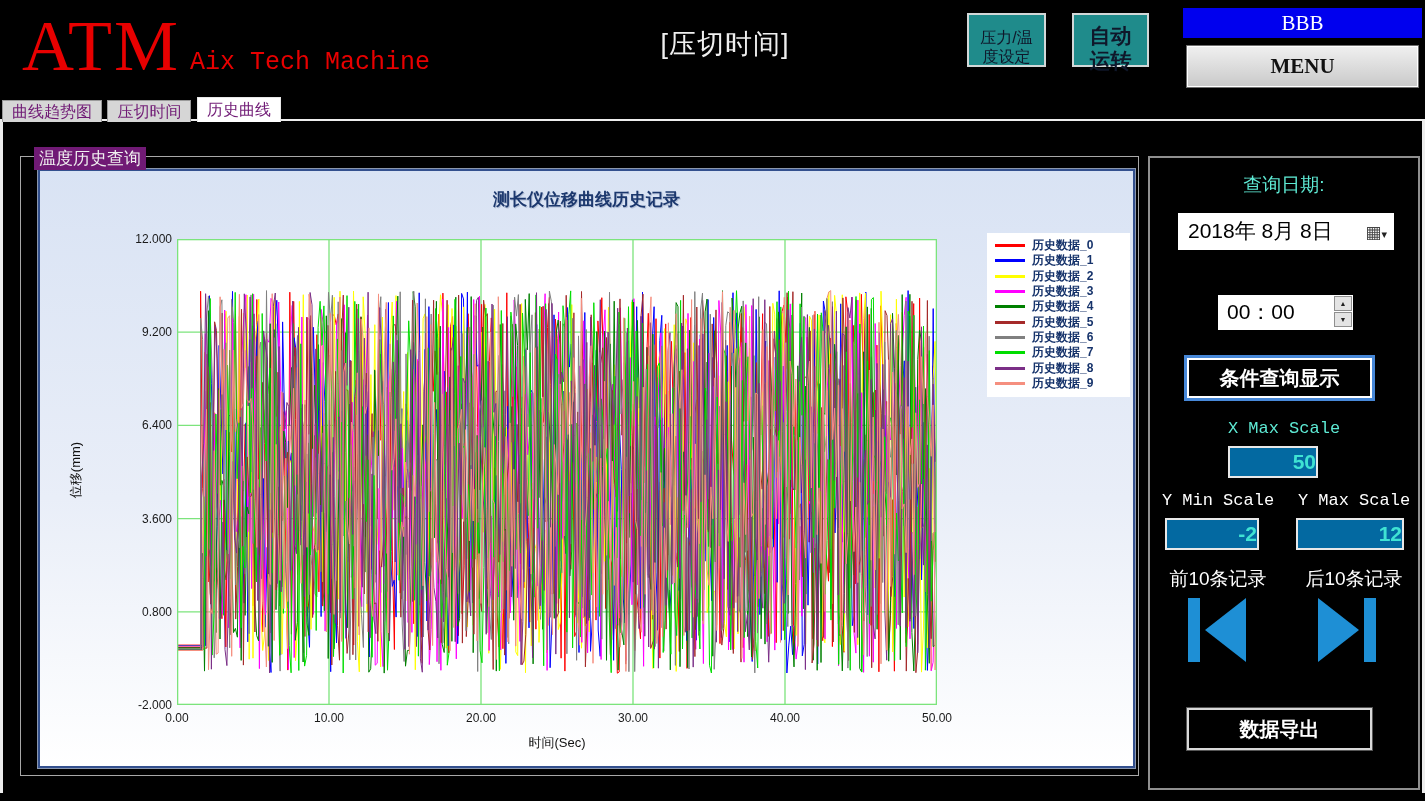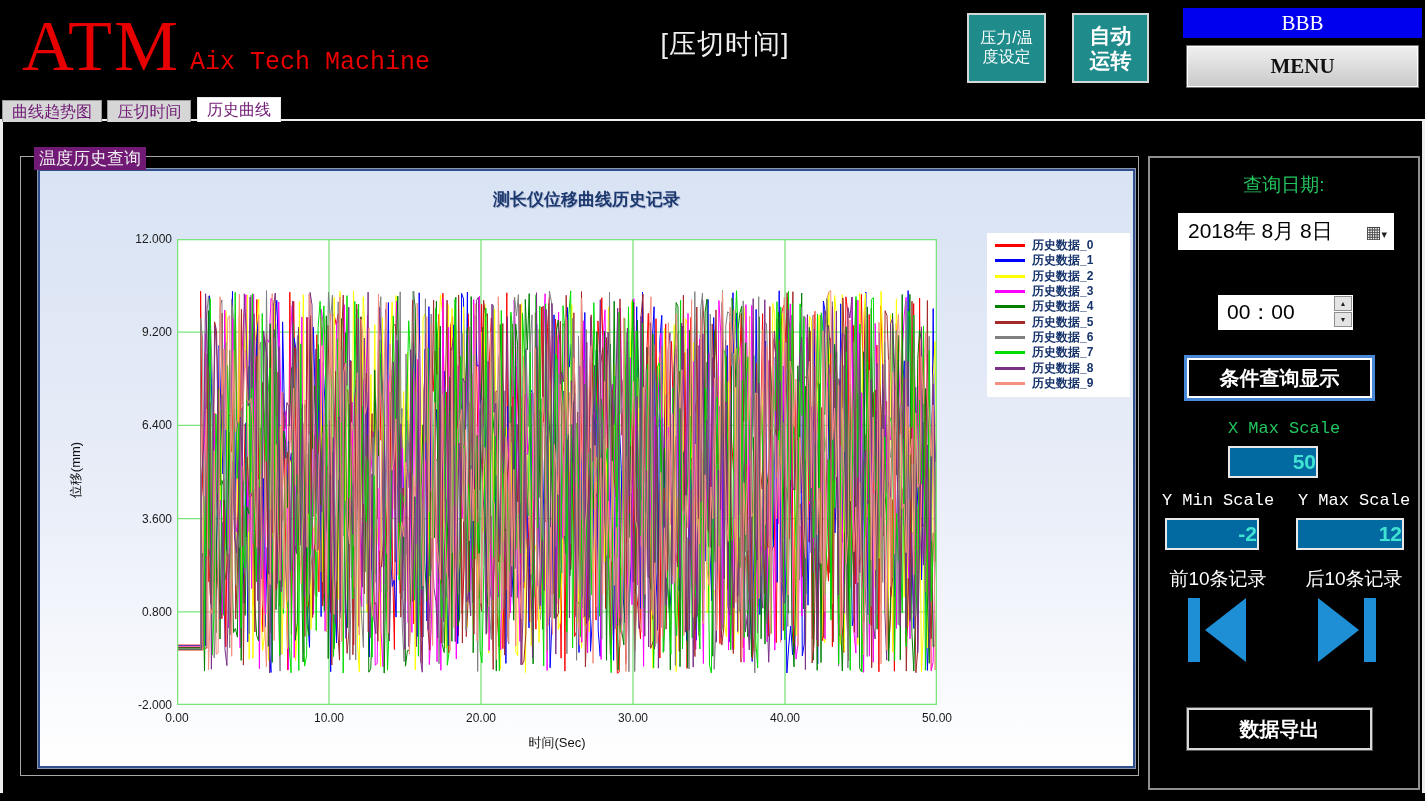--- a/index.html
+++ b/index.html
@@ -4,21 +4,21 @@
 <style>
   * { margin:0; padding:0; box-sizing:border-box; }
   html,body { background:#000; }
   body { font-family:"Liberation Sans", sans-serif; }
   #stage { position:relative; width:1425px; height:801px; background:#000; overflow:hidden; }
 
   
   .logo { position:absolute; left:22px; top:0px; color:#e80000; font-family:"Liberation Serif", serif; font-size:72px; line-height:92px; letter-spacing:2px; }
   .logo-sub { position:absolute; left:190px; top:48px; color:#e80000; font-family:"Liberation Mono", monospace; font-size:25px; }
   .page-title { position:absolute; left:555px; top:26px; width:340px; text-align:center; color:#efefef; font-size:27px; letter-spacing:1px; }
-  .teal-btn { position:absolute; top:13px; height:70px; background:#1f8b8b; border:2px solid #d2d8d8; color:#ffffff; text-align:center; cursor:pointer; }
+  .teal-btn { position:absolute; top:13px; height:54px; background:#1f8b8b; border:2px solid #d2d8d8; color:#0f172a; text-align:center; cursor:pointer; }
   .teal-btn .l1,.teal-btn .l2 { display:block; }
   #btn-pt { left:967px; width:79px; font-size:16px; padding-top:13px; line-height:19px; }
   #btn-auto { left:1072px; width:77px; font-size:21px; font-weight:bold; padding-top:8px; line-height:25px; }
   .bbb { position:absolute; left:1183px; top:8px; width:239px; height:30px; background:#0000ee; color:#fff; font-family:"Liberation Serif", serif; font-size:21px; text-align:center; line-height:30px; }
   .menu-btn { position:absolute; left:1186px; top:45px; width:233px; height:43px; background:linear-gradient(#f0f0f0,#c9c9c9); border:1px solid #6e6e6e; box-shadow:inset 0 0 0 1px #fff; color:#111; font-family:"Liberation Serif", serif; font-weight:bold; font-size:21px; text-align:center; line-height:41px; cursor:pointer; }
 
   
   .tabbar { position:absolute; left:2px; top:97px; height:24px; z-index:3; }
   .tab { display:inline-block; height:22px; padding:0 9px; margin-right:1px; background:#d6d6d6; border:1px solid #9a9a9a; border-bottom:none; color:#701a75; font-size:16px; line-height:21px; vertical-align:bottom; cursor:pointer; }
   .tab.active { background:#fff; height:25px; line-height:23px; border-color:#e8e8e8; }
@@ -38,21 +38,21 @@
   .xtick { position:absolute; top:540px; width:54px; text-align:center; color:#1a1a1a; font-size:12px; }
   .xaxis-title { position:absolute; left:137px; top:563px; width:760px; text-align:center; color:#111; font-size:13px; }
   .yaxis-title { position:absolute; left:8px; top:290px; color:#111; font-size:13px; transform:rotate(-90deg); white-space:nowrap; }
   .legend { position:absolute; left:947px; top:62px; width:143px; background:#fff; padding:5px 6px 6px 8px; }
   .legend-item { display:flex; align-items:center; height:15.3px; }
   .legend-line { width:30px; height:3px; margin-right:7px; flex:none; }
   .legend-text { color:#16336b; font-size:12px; font-weight:bold; white-space:nowrap; }
 
   
   .sidebar { position:absolute; left:1148px; top:156px; width:272px; height:634px; background:#000; border:2px solid #8f8f8f; }
-  .sb-label { position:absolute; left:0; width:100%; text-align:center; color:#22c55e; font-size:19px; }
+  .sb-label { position:absolute; left:0; width:100%; text-align:center; color:#5eead4; font-size:19px; }
   .sb-label-half-l { position:absolute; left:0; width:136px; text-align:center; color:#fff; }
   .sb-label-half-r { position:absolute; left:136px; width:136px; text-align:center; color:#fff; }
   .date-box { position:absolute; left:28px; top:55px; width:216px; height:37px; background:#fff; color:#000; font-size:21px; line-height:35px; padding-left:10px; cursor:pointer; }
   .date-icons { position:absolute; right:7px; top:0; height:37px; line-height:35px; color:#444; cursor:pointer; }
   .cal-glyph { font-size:17px; }
   .drop-glyph { font-size:11px; color:#222; }
   .time-box { position:absolute; left:68px; top:137px; width:135px; height:35px; background:#fff; color:#000; font-size:21px; line-height:33px; padding-left:9px; }
   .spinner { position:absolute; right:1px; top:1px; width:18px; height:31px; }
   .spin-btn { width:18px; height:15px; background:#e4e4e4; border:1px solid #8f8f8f; font-size:7px; color:#222; text-align:center; line-height:13px; margin-bottom:1px; cursor:pointer; }
   .query-btn { position:absolute; left:37px; top:200px; width:185px; height:40px; background:#000; border:2px solid #fff; box-shadow:0 0 0 3px #4788d8; color:#fff; font-size:20px; font-weight:bold; text-align:center; line-height:36px; cursor:pointer; }

